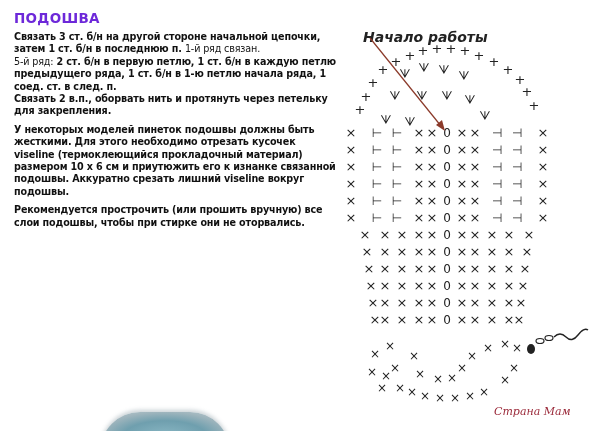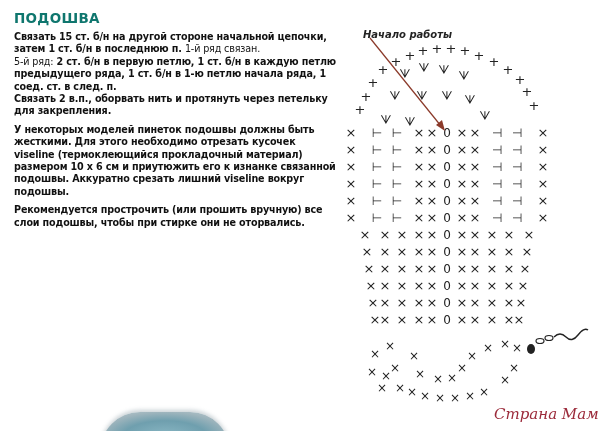--- a/index.html
+++ b/index.html
@@ -7,21 +7,21 @@
     width: 600px; height: 431px; overflow: hidden; position: relative;
     background: #ffffff;
     font-family: "DejaVu Sans", sans-serif;
     color: #111;
   }
   #left {
     position: absolute; left: 14px; top: 10px; width: 325px;
   }
   .title {
     font-family: "DejaVu Sans", sans-serif;
-    font-weight: bold; font-size: 13.5px; color: #0f766e;
+    font-weight: bold; font-size: 13.5px; color: #6d28d9;
     letter-spacing: 0.3px; margin: 0 0 5px 0;
   }
   .para {
     font-size: 9.6px; line-height: 12.4px; margin: 0;
     letter-spacing: -0.15px;
   }
   .para .b { font-weight: normal; }
   .gap { height: 6px; }
   .strong { font-weight: bold; }
   #thumb {
@@ -29,38 +29,38 @@
     border-radius: 65px 65px 0 0;
     background: radial-gradient(ellipse at 50% 60%, #8ab7c4 0%, #6f9fae 45%, #9fb5bd 70%, #c7d3d8 100%);
     box-shadow: 0 -2px 4px rgba(120,140,150,0.4);
   }
   #diagram {
     position: absolute; left: 340px; top: 0; width: 260px; height: 431px;
   }
   .start-label {
     position: absolute; left: 363px; top: 29px;
     font-family: "DejaVu Sans", sans-serif; font-style: italic; font-weight: bold;
-    font-size: 10px; color: #222;
+    font-size: 14px; color: #222;
   }
   .watermark {
     position: absolute; left: 494px; top: 405px;
     font-family: "DejaVu Serif", serif; font-style: italic;
-    font-size: 15px; color: #9b2a3a;
+    font-size: 11px; color: #9b2a3a;
     text-shadow: 0 0 2px #fff, 0 0 3px #fff;
   }
   svg text { font-family: "DejaVu Sans", sans-serif; }
 </style>
 </head>
 <body>
 
 <div id="left">
   <div class="title">ПОДОШВА</div>
 
   <p class="para strong">
-    <span>Связать 15 ст. б/н на другой стороне начальной цепочки, затем 1 ст. б/н в последнюю п. </span><span class="b">1-й ряд связан.</span>
+    <span>Связать 3 ст. б/н на другой стороне начальной цепочки, затем 1 ст. б/н в последнюю п. </span><span class="b">1-й ряд связан.</span>
   </p>
   <p class="para">
     <span class="b">5-й ряд:</span><span class="strong"> 2 ст. б/н в первую петлю, 1 ст. б/н в каждую петлю предыдущего ряда, 1 ст. б/н в 1-ю петлю начала ряда, 1 соед. ст. в след. п.</span>
   </p>
   <p class="para strong">
     <span>Связать 2 в.п., оборвать нить и протянуть через петельку для закрепления.</span>
   </p>
   <div class="gap"></div>
   <p class="para strong">У некоторых моделей пинеток подошвы должны быть жесткими. Для этого необходимо отрезать кусочек viseline (термоклеющийся прокладочный материал) размером 10 х 6 см и приутюжить его к изнанке связанной подошвы. Аккуратно срезать лишний viseline вокруг подошвы.</p>
   <div class="gap"></div>

